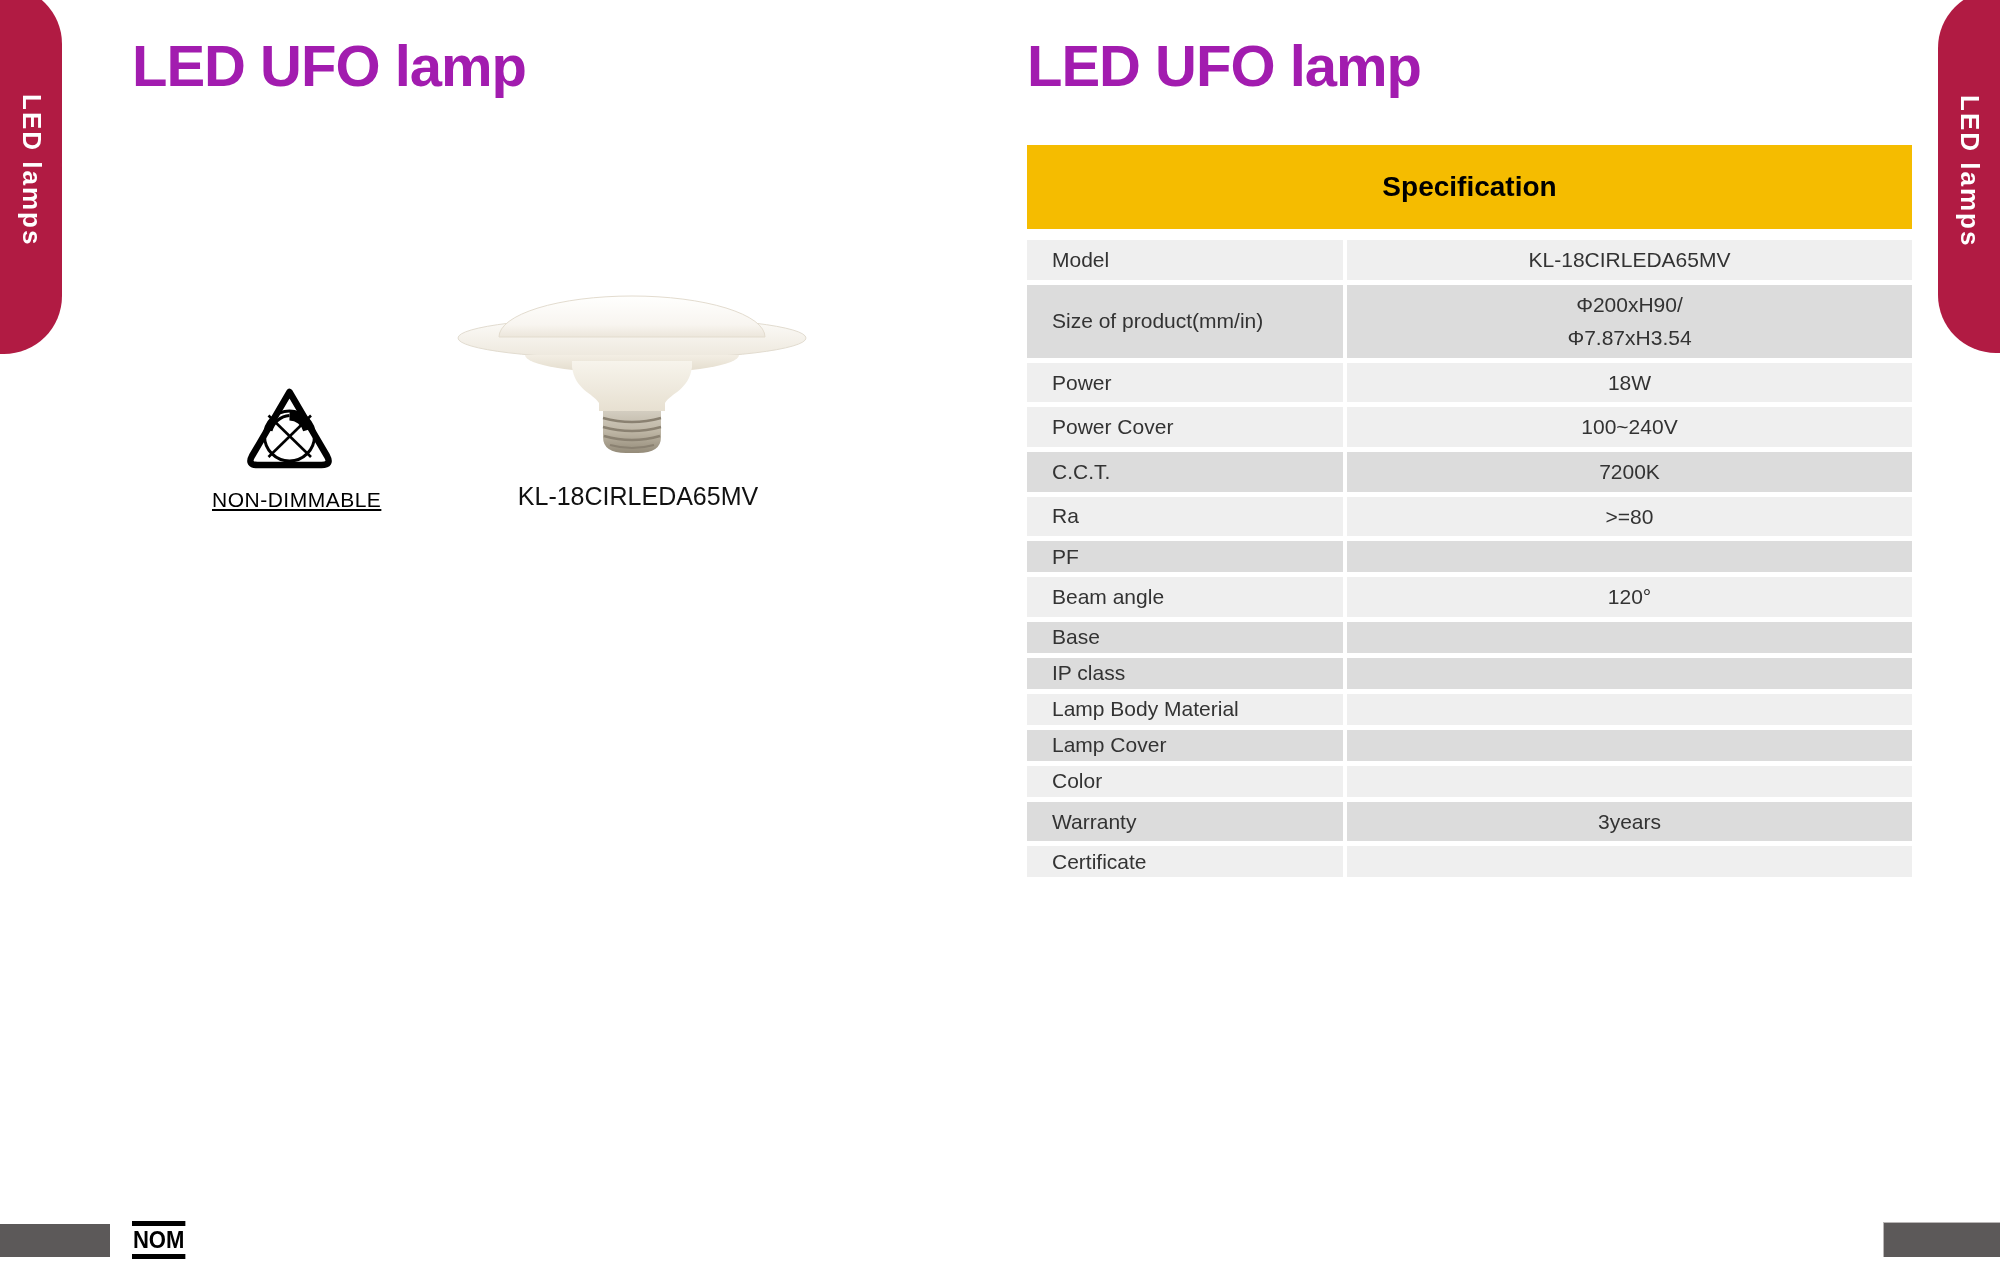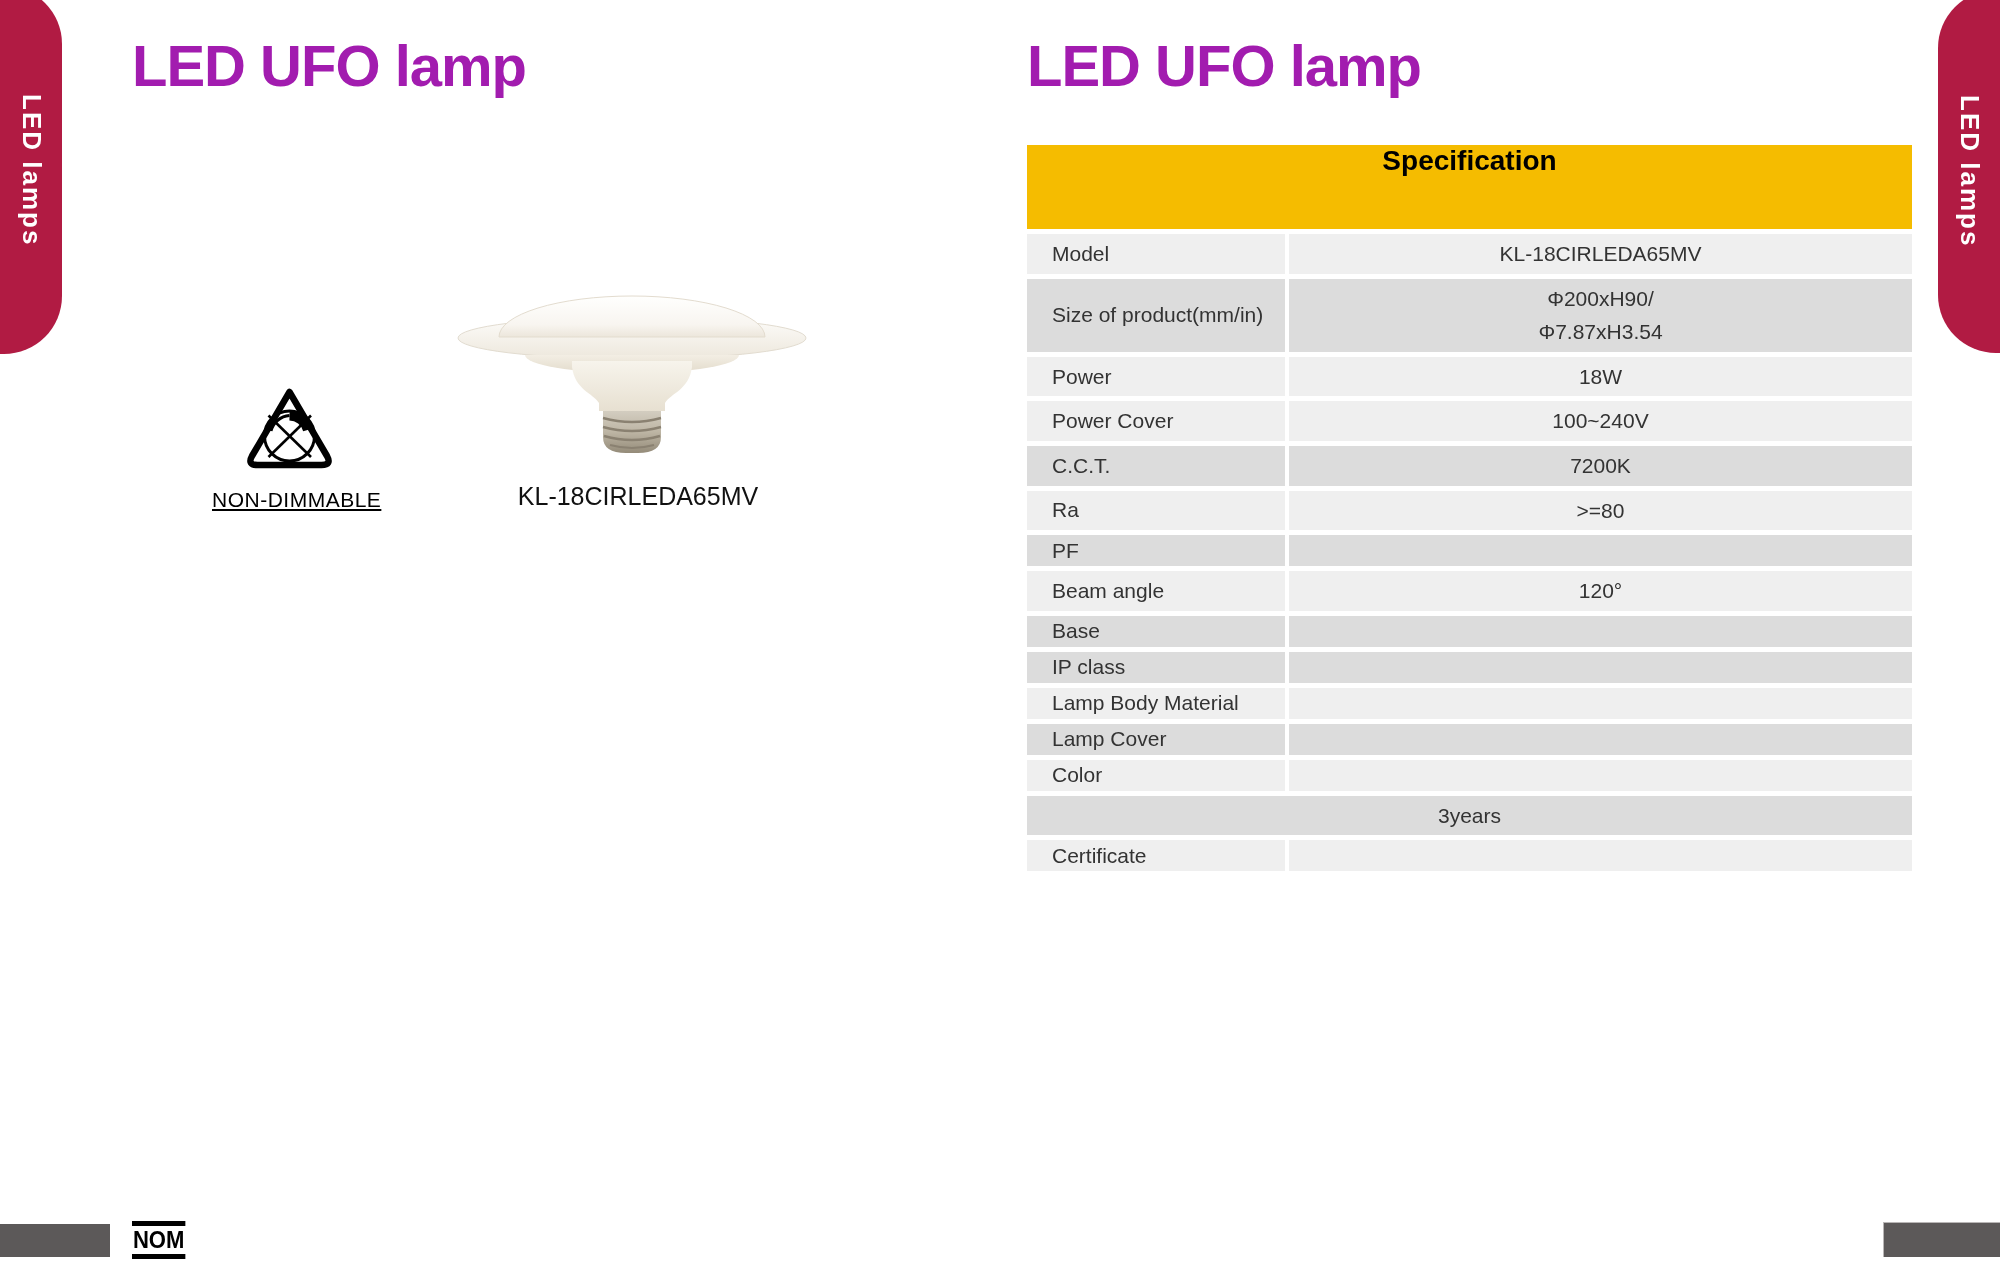--- a/index.html
+++ b/index.html
@@ -38,32 +38,32 @@
   }
   
   .lamp{position:absolute; left:457px; top:287px;}
   .lamp-caption{
     position:absolute; left:517px; top:482px; width:242px; text-align:center;
     font-size:25px; color:#111; white-space:nowrap;
   }
   
   .spec-table{position:absolute; left:1027px; top:145px; width:885px;}
   .spec-header{
-    height:84px; background:var(--yellow); display:flex; align-items:flex-start; justify-content:center;
-    margin-bottom:5px;
+    height:84px; background:var(--yellow); display:flex; align-items:center; justify-content:center;
+    margin-bottom:11px;
   }
   .spec-header-label{font-size:28px; font-weight:bold; color:#000;}
   .spec-row{
     display:flex; min-height:31px; margin-bottom:5px;
   }
   .row-light .cell{background:var(--row-light);}
   .row-dark  .cell{background:var(--row-dark);}
   .cell{display:flex; align-items:center;}
   .cell-label{
-    width:258px; margin-right:4px; padding:3px 10px 3px 25px;
+    width:316px; margin-right:4px; padding:3px 22px 3px 25px;
     font-size:21px; color:var(--cell-ink);
   }
   .cell-value{
     flex:1; justify-content:center; text-align:center; padding:3px 8px;
     font-size:21px; color:var(--cell-ink); white-space:pre-line; line-height:1.6;
   }
   
   .footer-bar{position:absolute; background:var(--bar-gray);}
   .bar-left{left:0; top:1224px; width:110px; height:33px;}
   .bar-right{left:1883px; top:1222px; width:117px; height:35px; border-left:1px solid #b9b6b6; border-top:1px solid #b9b6b6;}
@@ -195,20 +195,21 @@
       </div>
         <div class="spec-row row-dark">
         <div class="cell cell-label">Lamp Cover</div>
         <div class="cell cell-value"></div>
       </div>
         <div class="spec-row row-light">
         <div class="cell cell-label">Color</div>
         <div class="cell cell-value"></div>
       </div>
         <div class="spec-row row-dark">
+        <div class="cell cell-label">Warranty</div>
         <div class="cell cell-value">3years</div>
       </div>
         <div class="spec-row row-light">
         <div class="cell cell-label">Certificate</div>
         <div class="cell cell-value"></div>
       </div>
       </div>
   </div>
 
   <div class="footer-bar bar-left"></div>

